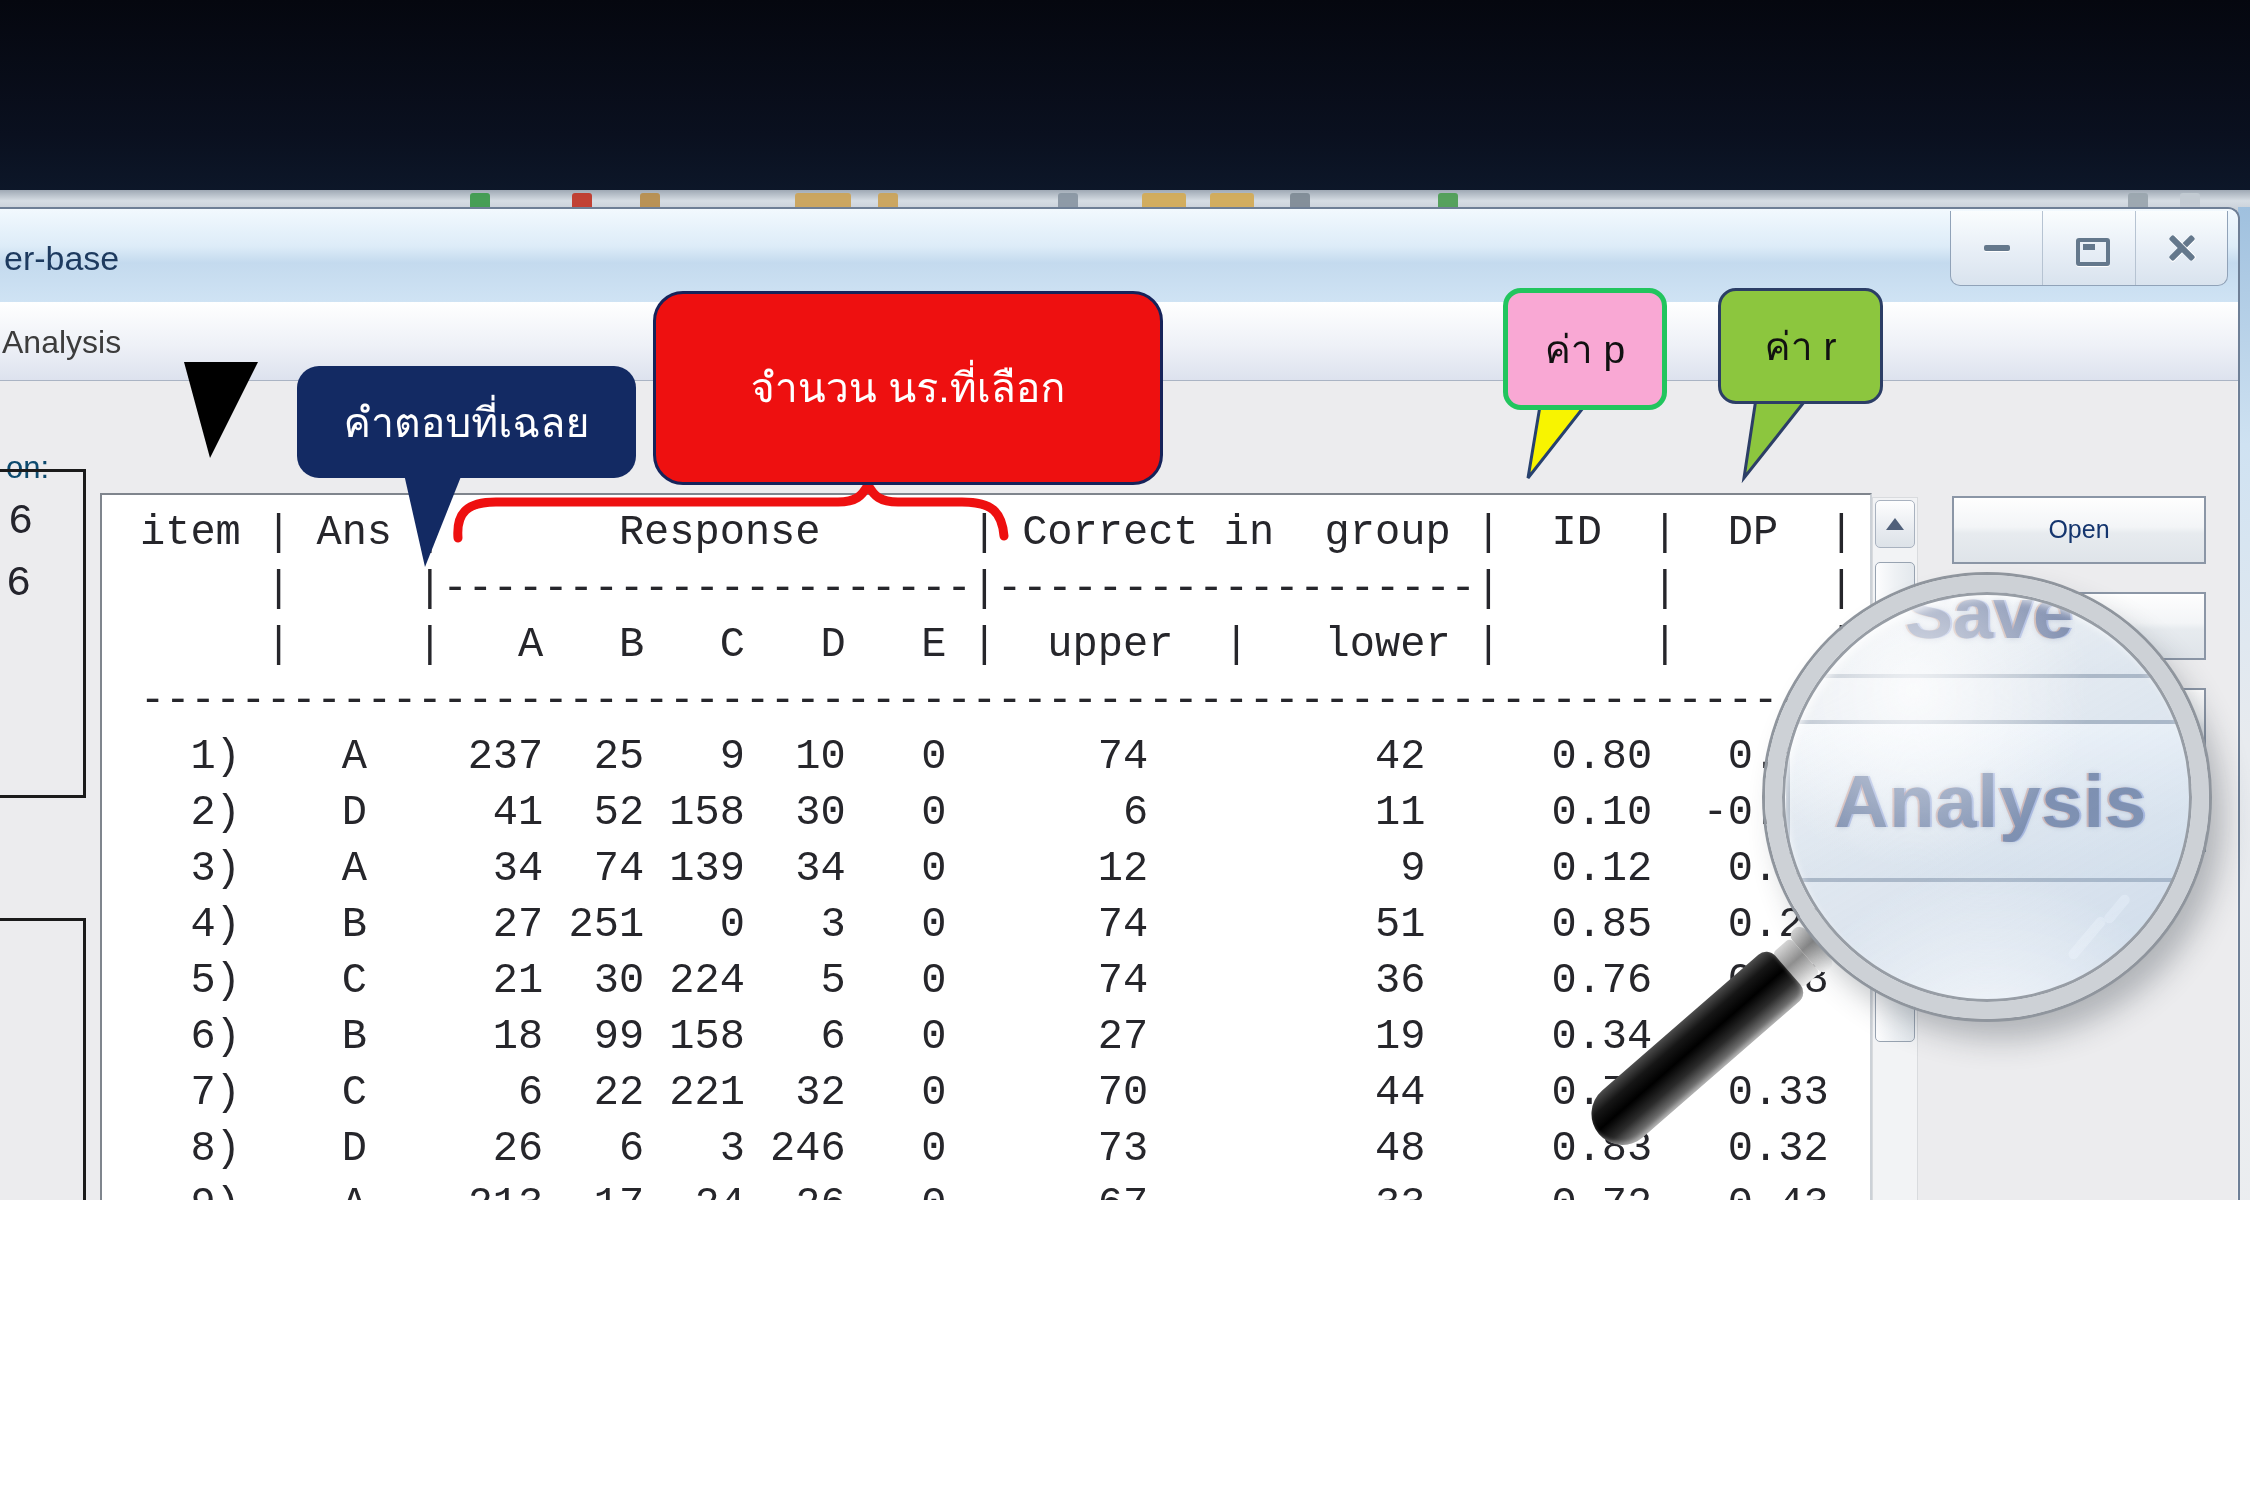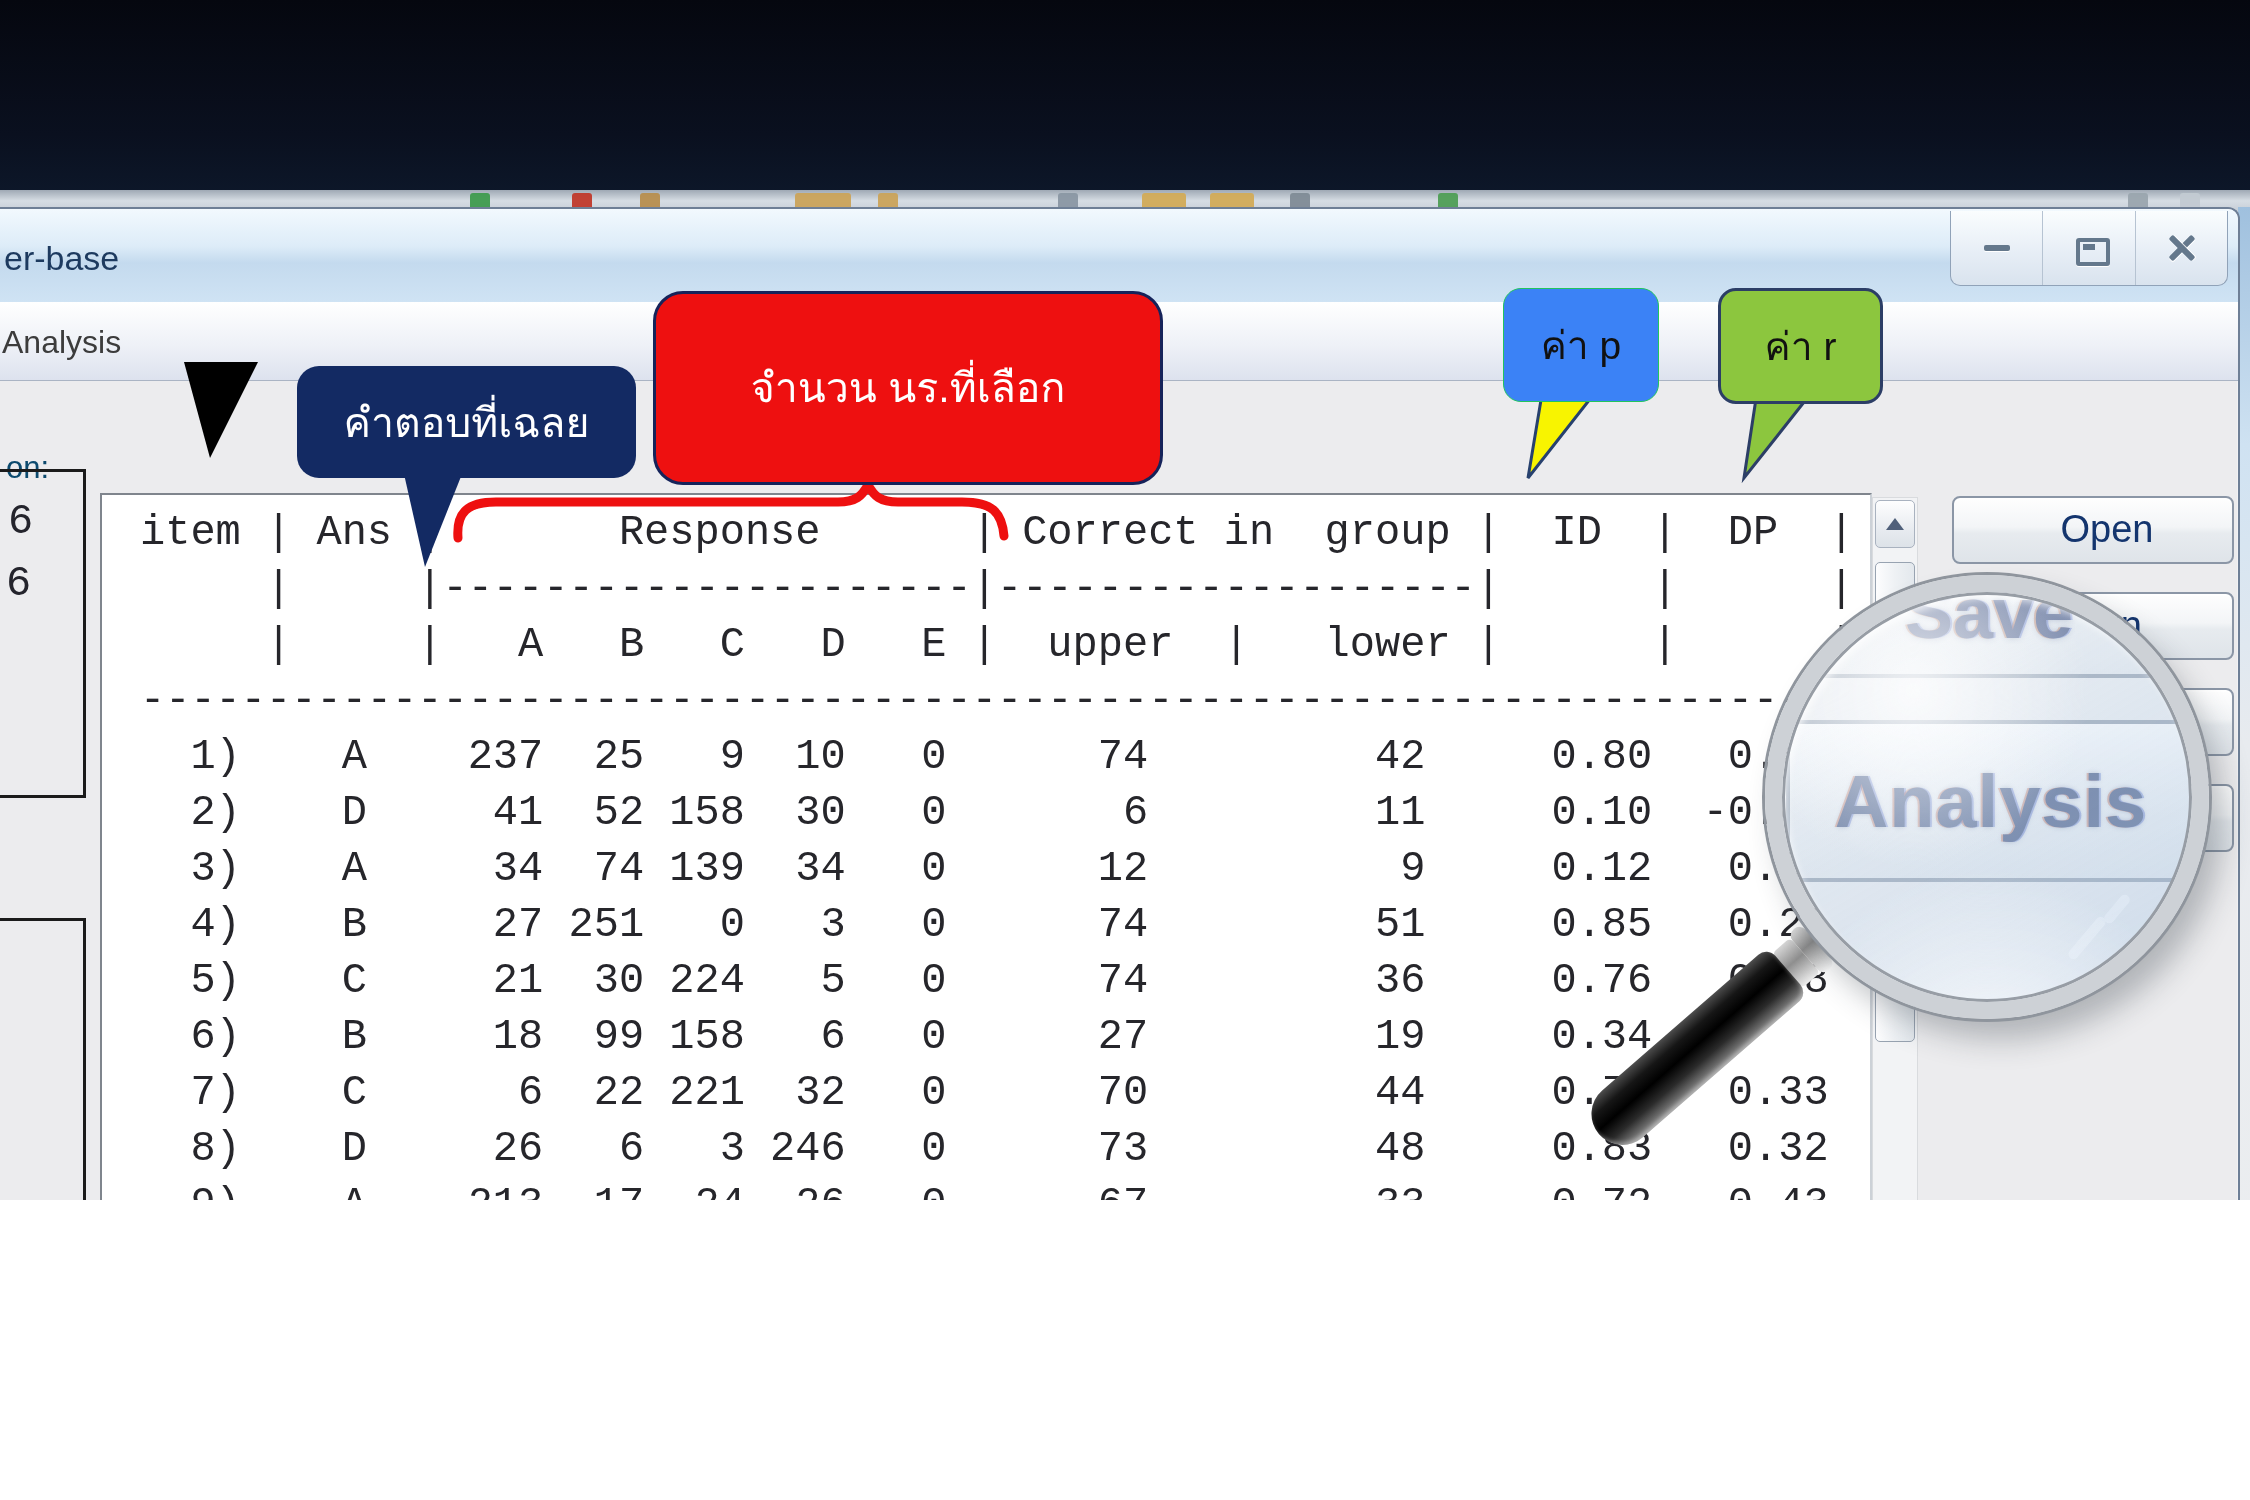--- a/index.html
+++ b/index.html
@@ -64,34 +64,34 @@
              background:linear-gradient(180deg,#fefefe,#e5e9ee 70%,#dde2e8);}
   .scroll-up::after{content:"";position:absolute;left:50%;top:50%;margin:-6px 0 0 -9px;
              border-left:9px solid transparent;border-right:9px solid transparent;
              border-bottom:12px solid #50607a;}
   .scroll-thumb{position:absolute;left:2px;top:64px;width:38px;height:478px;border:1px solid #98a3b1;
              border-radius:5px;background:linear-gradient(90deg,#fdfdfe,#eef1f4 50%,#e3e8ed);}
   .thumb-grip{position:absolute;left:50%;top:50%;width:18px;height:32px;margin:-16px 0 0 -9px;}
   .thumb-grip i{display:block;height:3px;margin-bottom:5px;background:#a9b3bf;box-shadow:0 1px 0 #fff;}
 
   
-  .side-btn{position:absolute;left:1952px;width:250px;height:64px;border:2px solid #8b96a6;border-radius:8px;
+  .side-btn{position:absolute;left:1952px;width:250px;height:64px;border:2px solid #8b96a6;border-radius:0;
             background:linear-gradient(180deg,#fefefe 0%,#f3f5f7 45%,#e7ebef 55%,#dfe4e9 100%);
             box-shadow:inset 0 2px 0 rgba(255,255,255,.9);
-            font-size:38px;color:#14356e;text-align:center;line-height:62px;cursor:default;padding-left:28px;}
+            font-size:25px;color:#14356e;text-align:center;line-height:62px;cursor:default;}
 
   
   .callout{position:absolute;display:flex;align-items:center;justify-content:center;text-align:center;}
   .co-black{left:122px;top:247px;width:334px;height:123px;background:#000;border-radius:26px;
             color:#fef200;font-size:41px;}
   .co-navy{left:297px;top:366px;width:339px;height:112px;background:#132a63;border-radius:22px;
             color:#fff;font-size:41px;}
   .co-red{left:653px;top:291px;width:504px;height:188px;background:#ee1010;border:3px solid #16235a;
           border-radius:30px;color:#fff;font-size:41px;line-height:76px;flex-direction:column;gap:44px;}
-  .co-yellow{left:1503px;top:288px;width:154px;height:112px;background:#3b82f6;border:1px solid #22c55e;
+  .co-yellow{left:1503px;top:288px;width:154px;height:112px;background:#f9a8d4;border:5px solid #22c55e;
           border-radius:18px;color:#111;font-size:39px;}
   .co-green{left:1718px;top:288px;width:159px;height:110px;background:#8cc63e;border:3px solid #2c3e66;
           border-radius:18px;color:#111;font-size:39px;}
   .overlay-svg{position:absolute;left:0;top:0;pointer-events:none;}
 
   
   .mag-handle{position:absolute;left:1987px;top:797px;width:0;height:0;transform:rotate(139deg);}
   .mh-collar{position:absolute;left:196px;top:-21px;width:28px;height:42px;border-radius:5px;
              background:linear-gradient(180deg,#f4f4f4,#9b9b9b 55%,#e2e2e2);}
   .mh-ring{position:absolute;left:224px;top:-27px;width:17px;height:54px;border-radius:8px;

